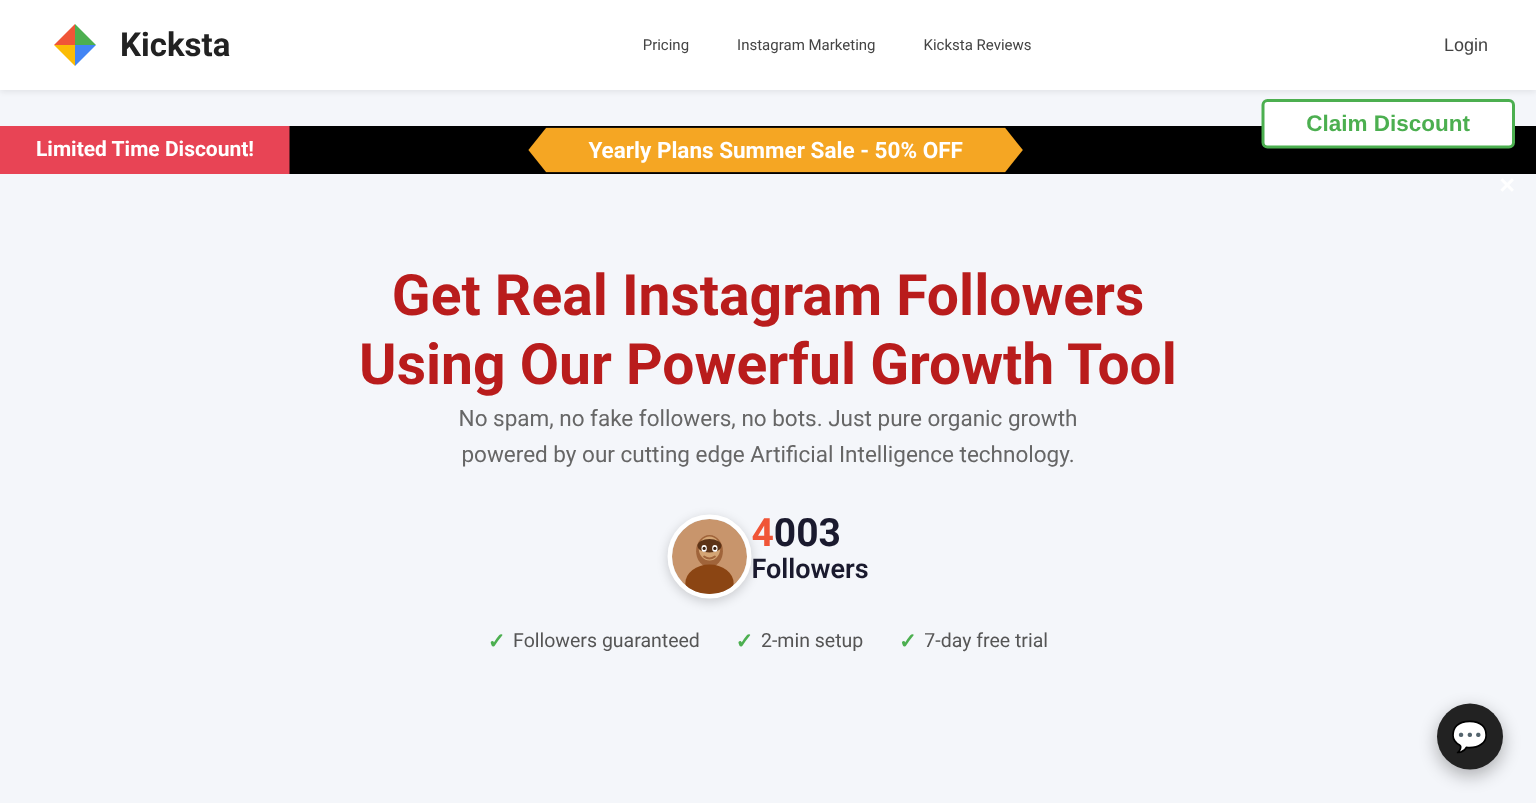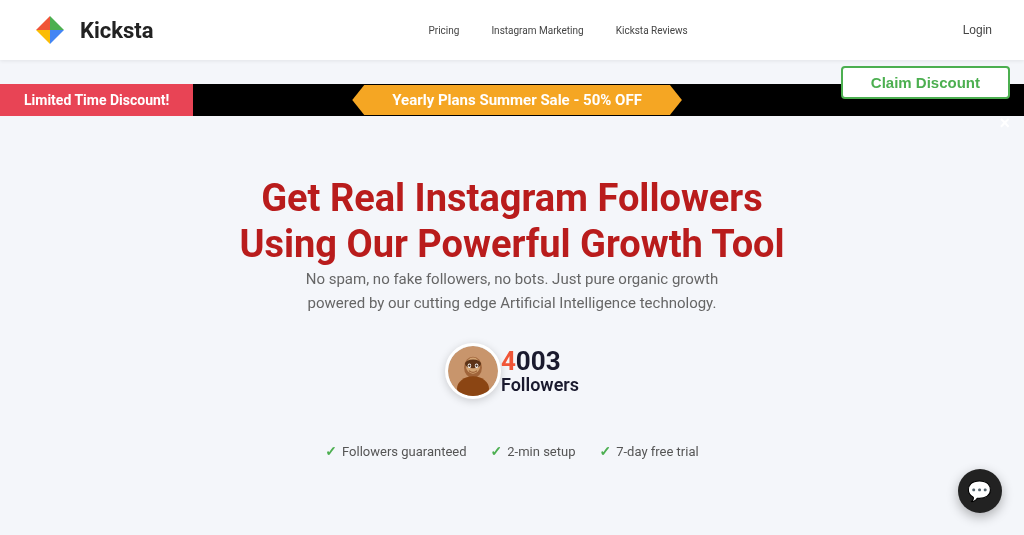--- a/index.html
+++ b/index.html
@@ -114,22 +114,21 @@
     }
     .hero-sub {
       color: #666;
       font-size: 15px;
       line-height: 1.6;
       max-width: 440px;
       margin-bottom: 28px;
     }
     .follower-row {
       display: flex;
-      align-items: center;
-      margin-bottom: 44px;
+      margin-bottom: 20px;
     }
     .avatar {
       width: 56px;
       height: 56px;
       border-radius: 50%;
       overflow: hidden;
       border: 3px solid #fff;
       box-shadow: 0 2px 8px rgba(0,0,0,0.18);
       background: #ddd;
       display: flex;

